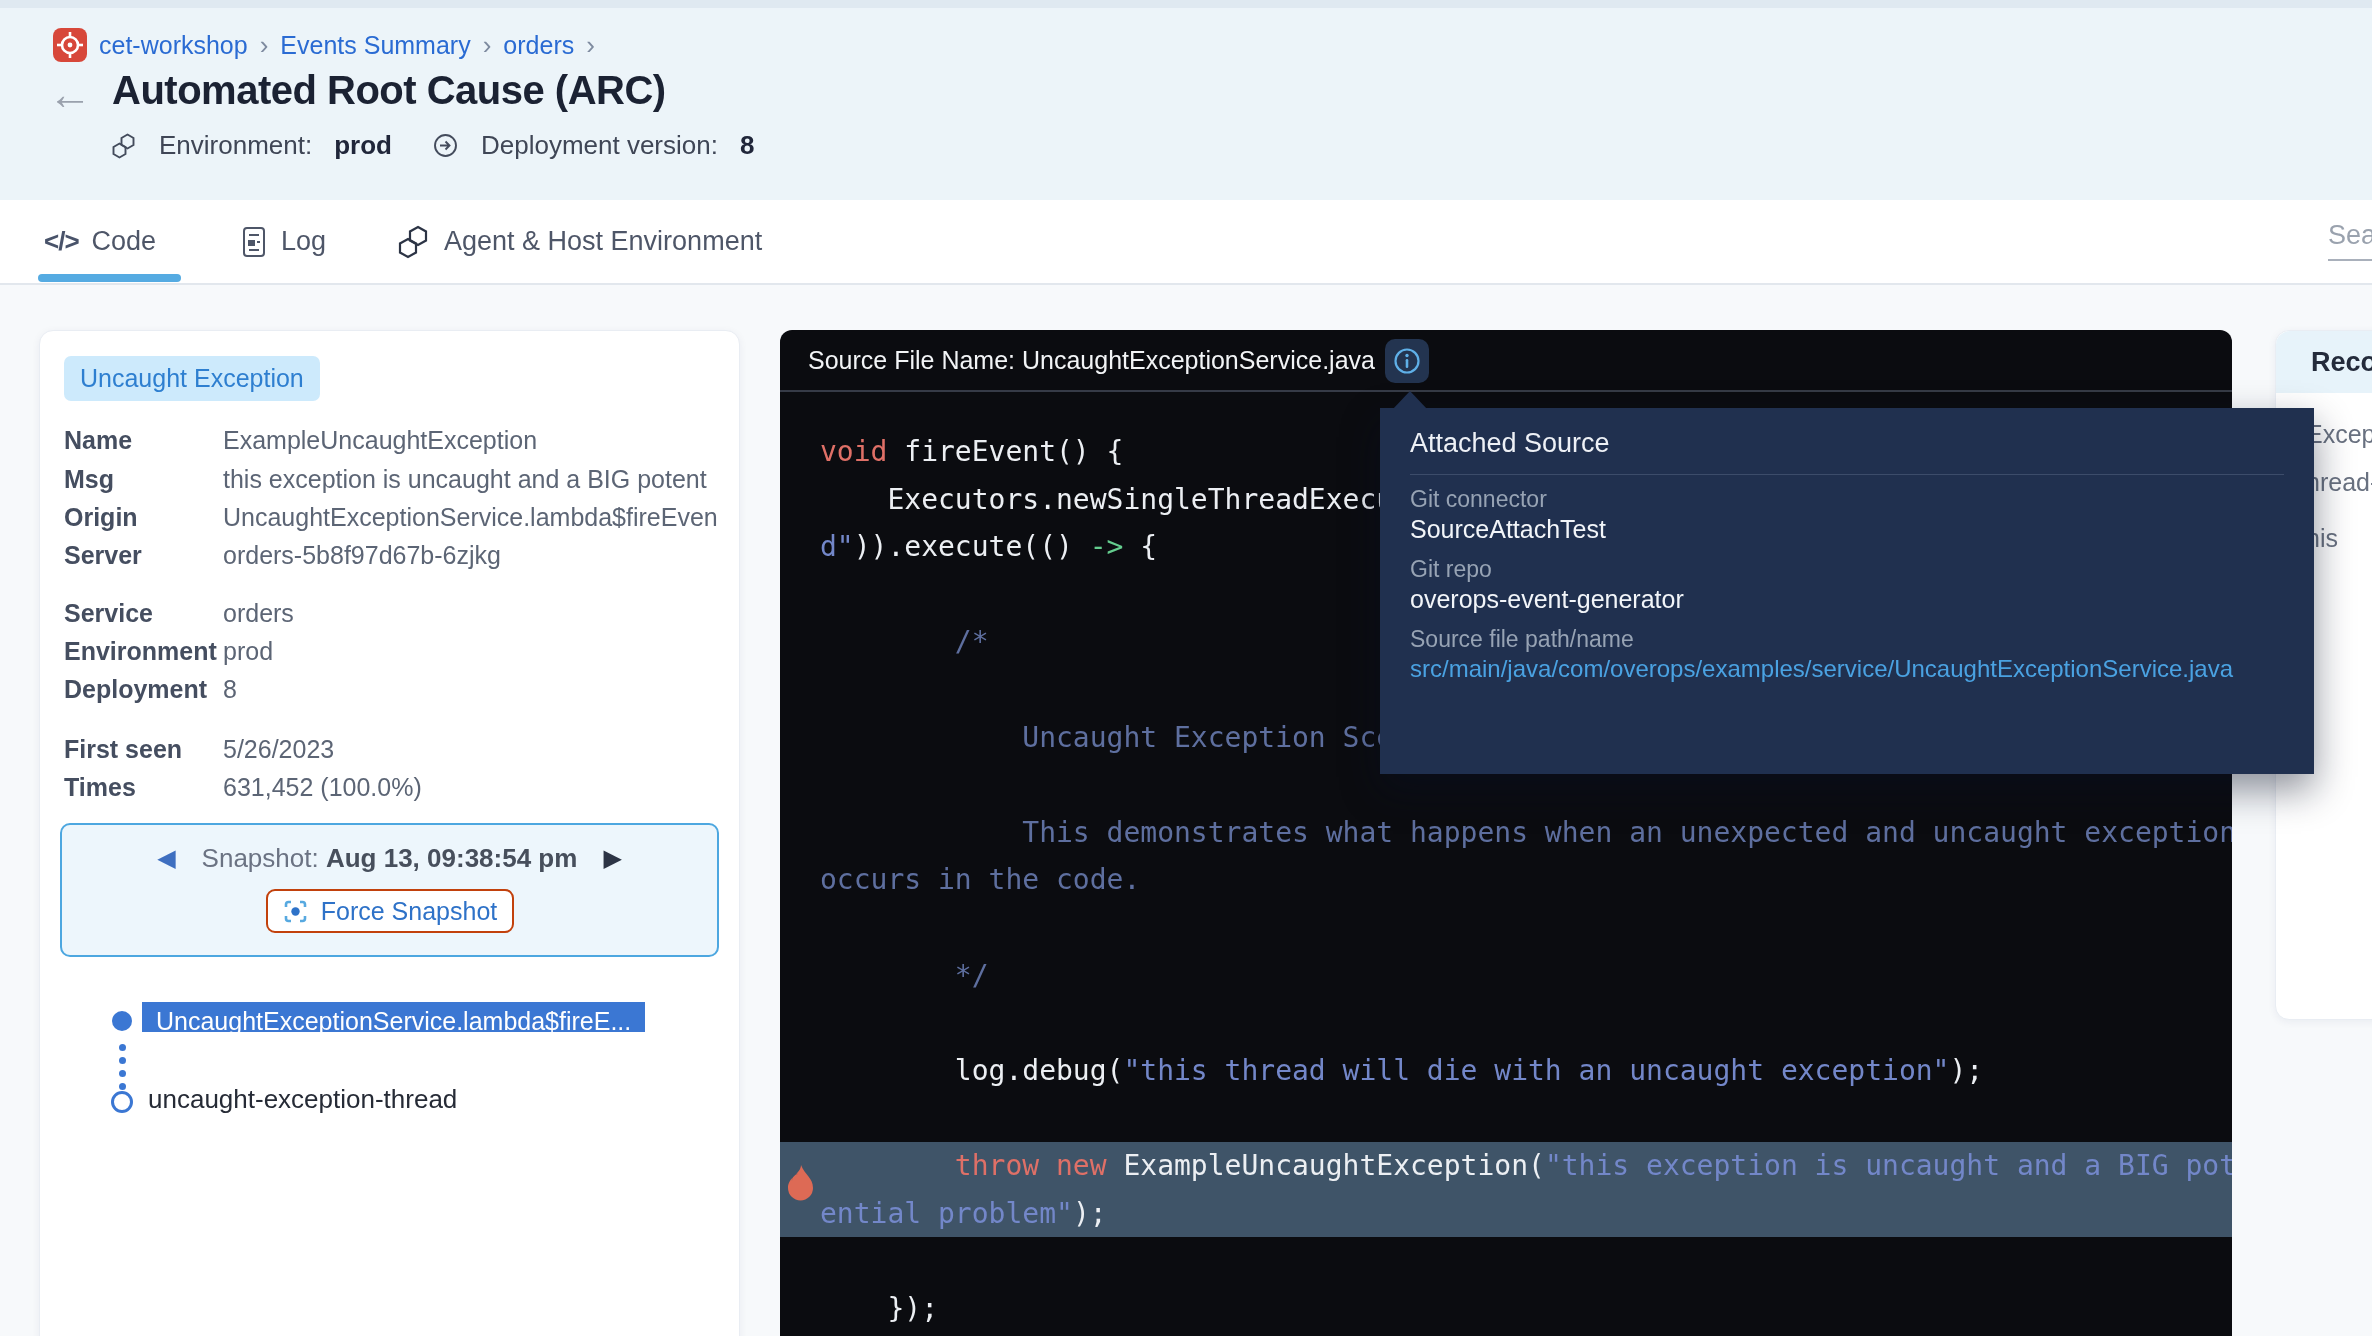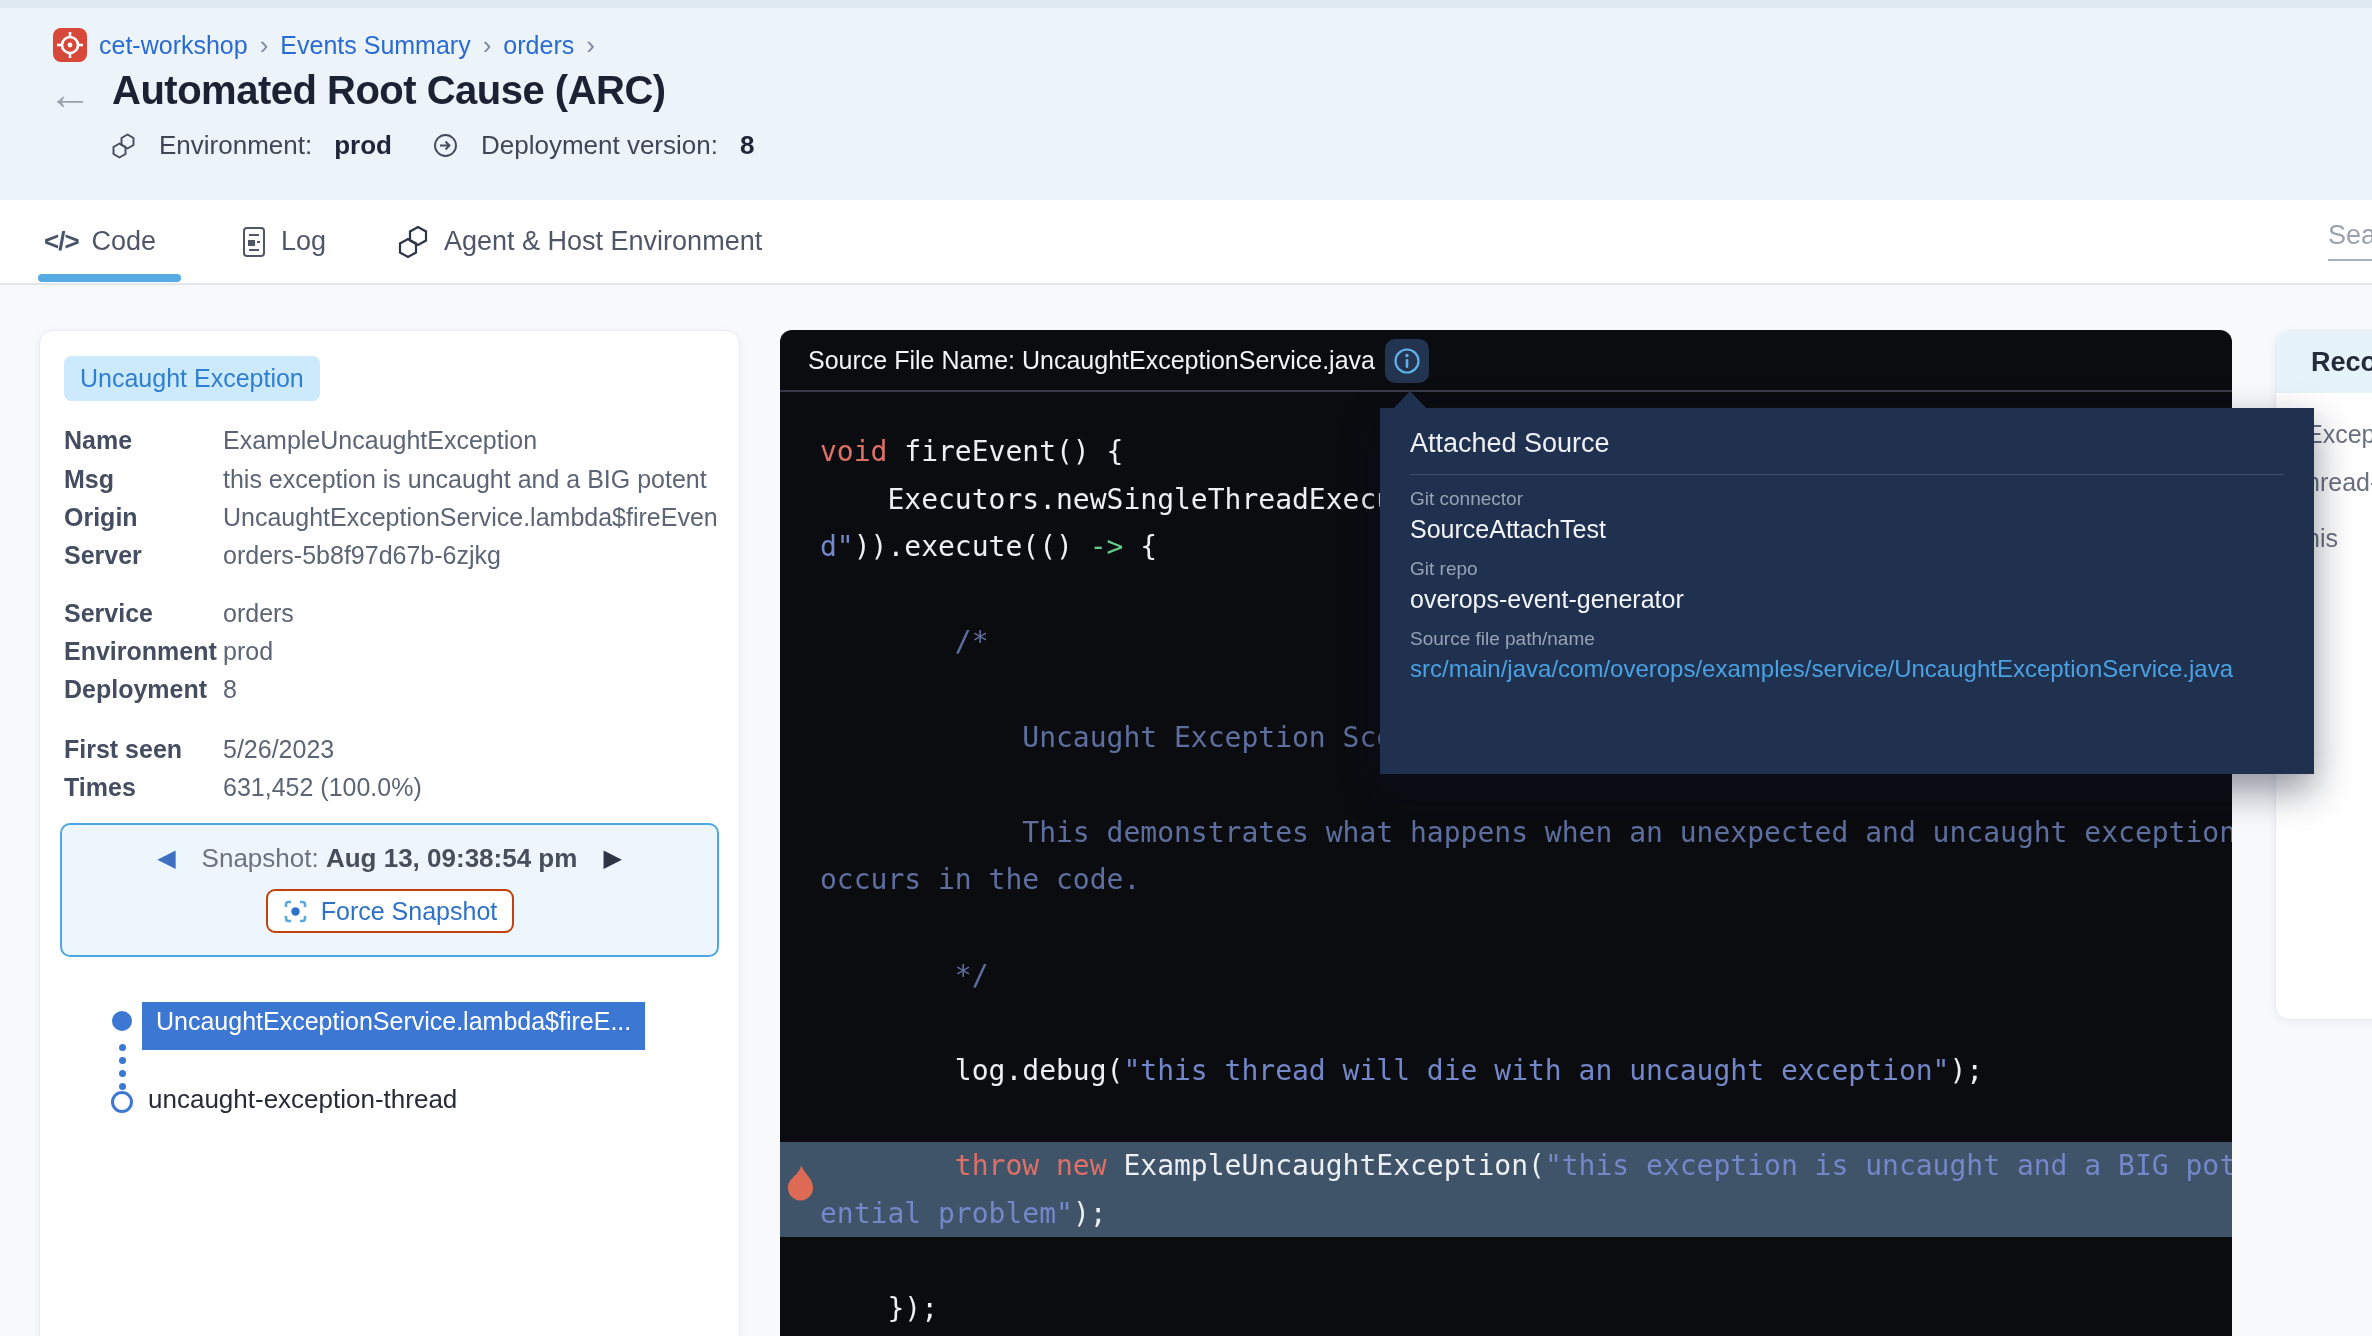--- a/index.html
+++ b/index.html
@@ -40,21 +40,21 @@
 
   .snap-box { position:absolute; left:20px; top:492px; width:659px; height:134px; border:2px solid #4da7e0; border-radius:10px; background:#edf6fc; }
   .snap-nav { position:absolute; left:0; right:0; top:12px; height:42px; display:flex; align-items:center; justify-content:center; gap:26px; font-size:26px; }
   .snap-prev { color:#3e6fc0; font-size:24px; cursor:pointer; }
   .snap-next { color:#2c3445; font-size:24px; cursor:pointer; }
   .snap-label { color:#6b7383; }
   .snap-value { font-weight:bold; color:#474f5c; }
   .force-btn { position:absolute; left:50%; transform:translateX(-50%); top:64px; width:248px; height:44px; background:#fff; border:2px solid #c2410c; border-radius:9px; display:flex; align-items:center; justify-content:center; gap:12px; color:#2e72c8; font-size:25px; cursor:pointer; }
 
   .stack-dot { position:absolute; left:72px; top:680px; width:20px; height:20px; border-radius:50%; background:#3b77d3; }
-  .stack-pill { position:absolute; left:102px; top:671px; height:48px; line-height:39px; background:#3b77d3; color:#fff; border-radius:0; font-size:25px; padding:0 14px; white-space:nowrap; cursor:pointer; }
+  .stack-pill { position:absolute; left:102px; top:671px; height:30px; line-height:39px; background:#3b77d3; color:#fff; border-radius:0; font-size:25px; padding:0 14px; white-space:nowrap; cursor:pointer; }
   .dotcol { position:absolute; left:79px; top:713px; display:flex; flex-direction:column; gap:6px; }
   .dotcol i { width:7px; height:7px; border-radius:50%; background:#3b77d3; }
   .stack-circle { position:absolute; left:71px; top:760px; width:22px; height:22px; border-radius:50%; border:3px solid #3b77d3; background:#fff; }
   .stack-thread { position:absolute; left:108px; top:753px; font-size:26px; color:#262b36; cursor:pointer; }
 
   
   .code-panel { position:absolute; left:780px; top:330px; width:1452px; height:1006px; background:#0b0c10; border-radius:12px 12px 0 0; overflow:hidden; }
   .code-header { height:62px; display:flex; align-items:center; padding-left:28px; border-bottom:2px solid #363b47; color:#f2f4f6; font-size:25px; font-weight:500; position:relative; }
   .info-btn { position:absolute; left:605px; top:9px; width:44px; height:44px; border-radius:10px; background:#233450; display:flex; align-items:center; justify-content:center; cursor:pointer; }
   .code-body { padding-top:36px; font-family:"DejaVu Sans Mono",monospace; font-size:28px; }
@@ -67,21 +67,21 @@
   .right-card { position:absolute; left:2275px; top:330px; width:290px; height:690px; border-radius:14px; }
   .right-head { height:62px; background:#e7f3fa; border-radius:14px 14px 0 0; display:flex; align-items:center; padding-left:35px; font-size:27px; font-weight:bold; color:#242b3b; }
   .right-item { position:absolute; left:30px; font-size:25px; color:#697180; white-space:nowrap; cursor:pointer; }
 
   
   .tooltip { position:absolute; left:1380px; top:408px; width:934px; height:366px; background:#20304f; border-radius:0; box-shadow:0 16px 36px rgba(8,16,35,0.45); padding:18px 30px 20px; z-index:10; }
   .tooltip:before { content:""; position:absolute; top:-17px; left:13px; border-left:17px solid transparent; border-right:17px solid transparent; border-bottom:18px solid #20304f; }
   .tt-title { font-size:27px; line-height:34px; color:#eef1f6; margin-bottom:14px; }
   .tt-div { height:1px; background:#3c4c6a; }
   .tt-pair { margin-top:10px; }
-  .tt-label { font-size:19px; line-height:28px; color:#97a3b4; }
+  .tt-label { font-size:23px; line-height:28px; color:#97a3b4; }
   .tt-value { font-size:25px; line-height:32px; color:#f2f5f9; white-space:nowrap; overflow:hidden; }
   .tt-value.link { color:#4aa2e2; font-size:24px; cursor:pointer; }
 
   svg { display:block; }
 </style>
 </head>
 <body>
 
 <div class="header">
   <div class="topstrip"></div>

